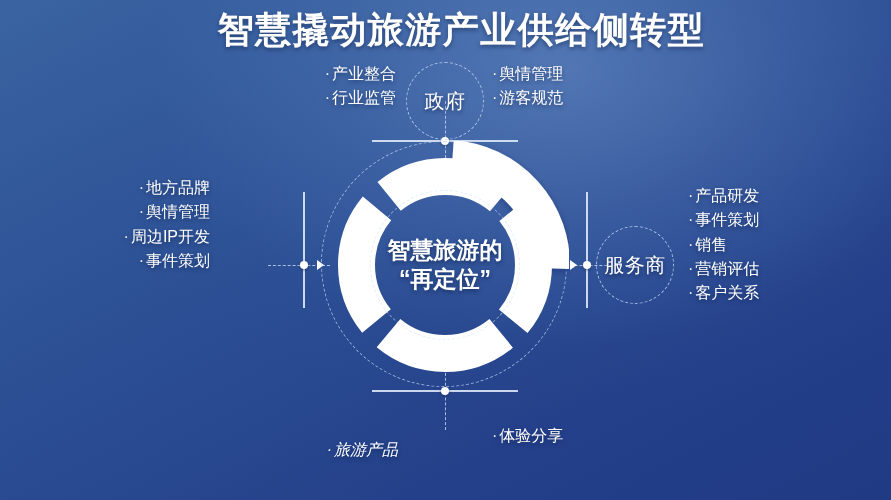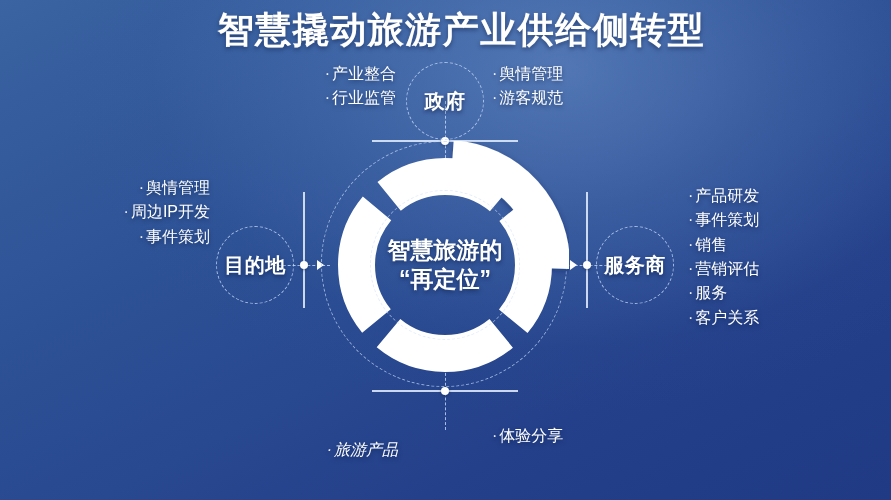--- a/index.html
+++ b/index.html
@@ -87,21 +87,21 @@
     height: 78px;
     border: 1px dashed rgba(195,218,248,0.80);
     border-radius: 50%;
     box-sizing: border-box;
     display: flex;
     align-items: center;
     justify-content: center;
   }
   .node-label {
     color: #ffffff;
-    font-weight: bold;
+    font-weight: normal;
     font-size: 20px;
     white-space: nowrap;
     letter-spacing: 0.5px;
     text-shadow: 0 2px 4px rgba(10,28,70,0.65);
   }
   #node-gov   { left: 406px; top:  62px; }
   #node-dest  { left: 216px; top: 226px; }
   #node-prov  { left: 596px; top: 226px; }
   #node-tour  { left: 406px; top: 412px; }
 
@@ -229,46 +229,43 @@
     <div id="ring-inner-dash"></div>
     <div id="center-text">
       <span>智慧旅游的</span>
       <span>“再定位”</span>
     </div>
   </div>
 
   <div class="node" id="node-gov">
     <span class="node-label">政府</span>
   </div>
-  <div class="node" id="node-dest">
-    <span class="node-label">目的地</span>
-  </div>
   <div class="node" id="node-prov">
     <span class="node-label">服务商</span>
   </div>
 
   <div class="items align-right" id="items-gov-left">
       <span class="li"><span class="bullet">·</span><span>产业整合</span></span>
       <span class="li"><span class="bullet">·</span><span>行业监管</span></span>
     </div>
   <div class="items align-left" id="items-gov-right">
       <span class="li"><span class="bullet">·</span><span>舆情管理</span></span>
       <span class="li"><span class="bullet">·</span><span>游客规范</span></span>
     </div>
   <div class="items align-right" id="items-dest">
+      <span class="li"><span class="bullet">·</span><span>地方品牌</span></span>
       <span class="li"><span class="bullet">·</span><span>舆情管理</span></span>
       <span class="li"><span class="bullet">·</span><span>周边IP开发</span></span>
       <span class="li"><span class="bullet">·</span><span>事件策划</span></span>
     </div>
   <div class="items align-left" id="items-prov">
       <span class="li"><span class="bullet">·</span><span>产品研发</span></span>
       <span class="li"><span class="bullet">·</span><span>事件策划</span></span>
       <span class="li"><span class="bullet">·</span><span>销售</span></span>
       <span class="li"><span class="bullet">·</span><span>营销评估</span></span>
-      <span class="li"><span class="bullet">·</span><span>服务</span></span>
       <span class="li"><span class="bullet">·</span><span>客户关系</span></span>
     </div>
   <div class="items align-right" id="items-tour-left">
       <span class="li"><span class="bullet">·</span><span>旅游产品</span></span>
     </div>
   <div class="items align-left" id="items-tour-right">
       <span class="li"><span class="bullet">·</span><span>体验分享</span></span>
     </div>
 
 </div>

